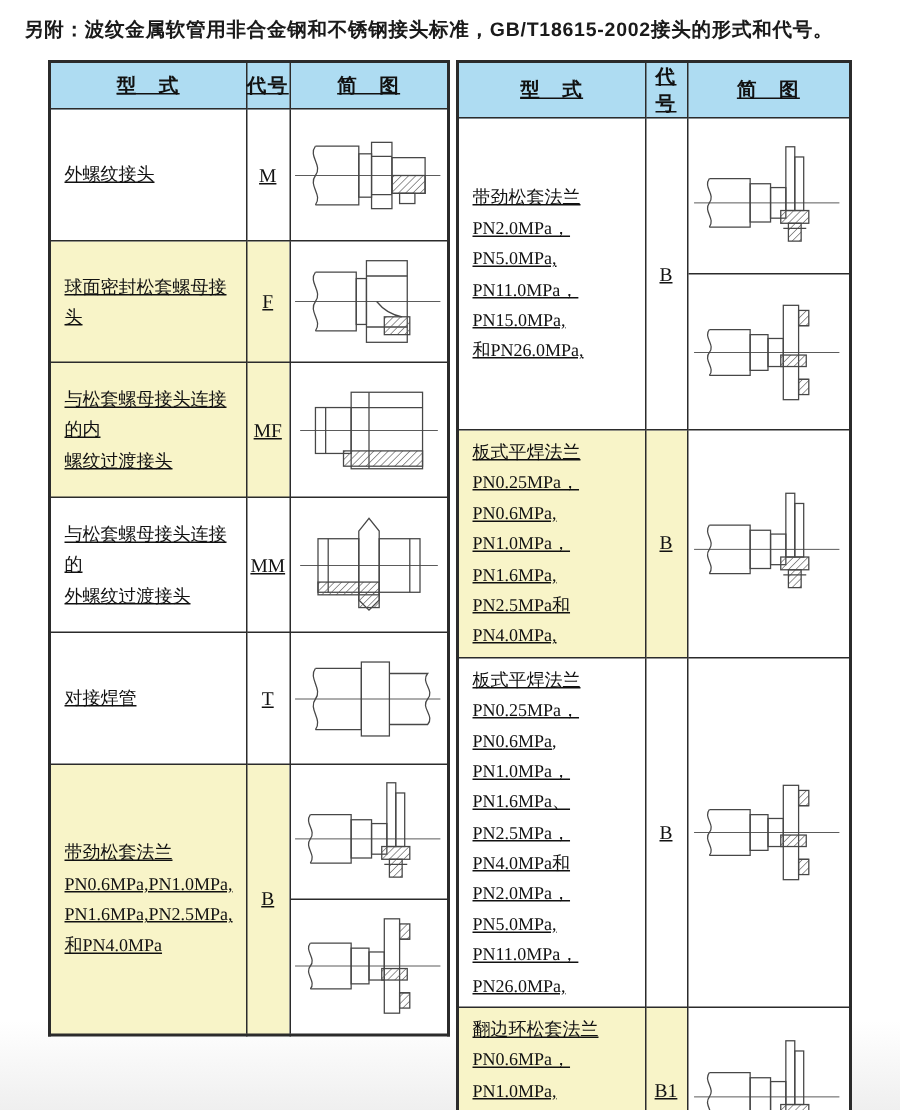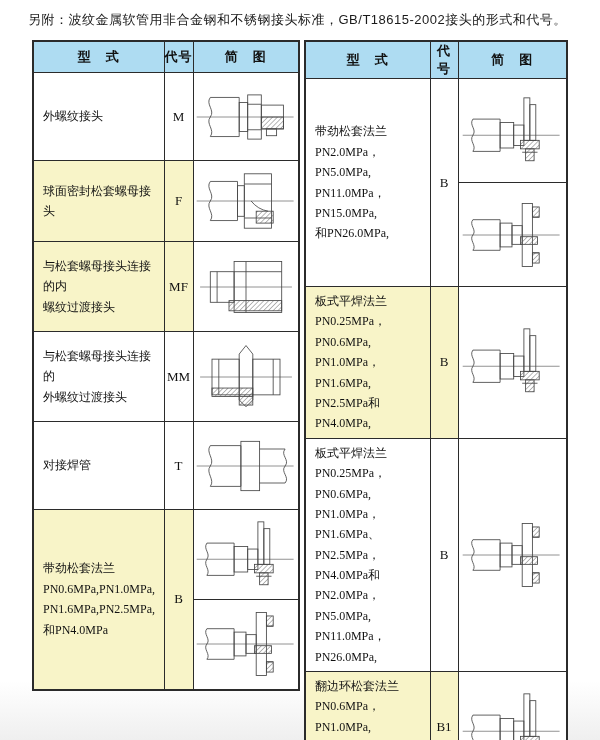--- a/index.html
+++ b/index.html
@@ -11,27 +11,27 @@
   html,body{margin:0;padding:0;}
   body{
     width:600px;height:740px;
     background:var(--page-bg);
     font-family:"Liberation Sans","DejaVu Sans",sans-serif;
     color:#111;
   }
   .page{position:relative;width:600px;height:740px;overflow:hidden;
     background:linear-gradient(180deg,#ffffff 0%,#ffffff 92%,#efefef 100%);}
   .doc-title{
-    position:absolute;left:28px;top:11px;
-    font-size:13px;font-weight:normal;letter-spacing:0.5px;color:#1a1a1a;
+    position:absolute;left:16px;top:11px;
+    font-size:13px;font-weight:bold;letter-spacing:0.5px;color:#1a1a1a;
     white-space:nowrap;
   }
   .tables{position:absolute;left:32px;top:40px;display:flex;gap:4px;align-items:flex-start;}
   table{border-collapse:collapse;table-layout:fixed;background:#fff;}
-  table{border:2px solid var(--border);}
+  table{border:2px solid var(--border);text-decoration:underline;}
   th,td{border:1px solid var(--border);padding:0;vertical-align:middle;}
   th{
     background:var(--header-bg);
     height:30px;font-size:13px;font-weight:bold;letter-spacing:1px;
     font-family:"Liberation Serif","DejaVu Serif",serif;
   }
   td.type-cell{
     font-family:"Liberation Serif","DejaVu Serif",serif;
     font-size:12px;line-height:1.7;
     padding:4px 4px 4px 9px;

